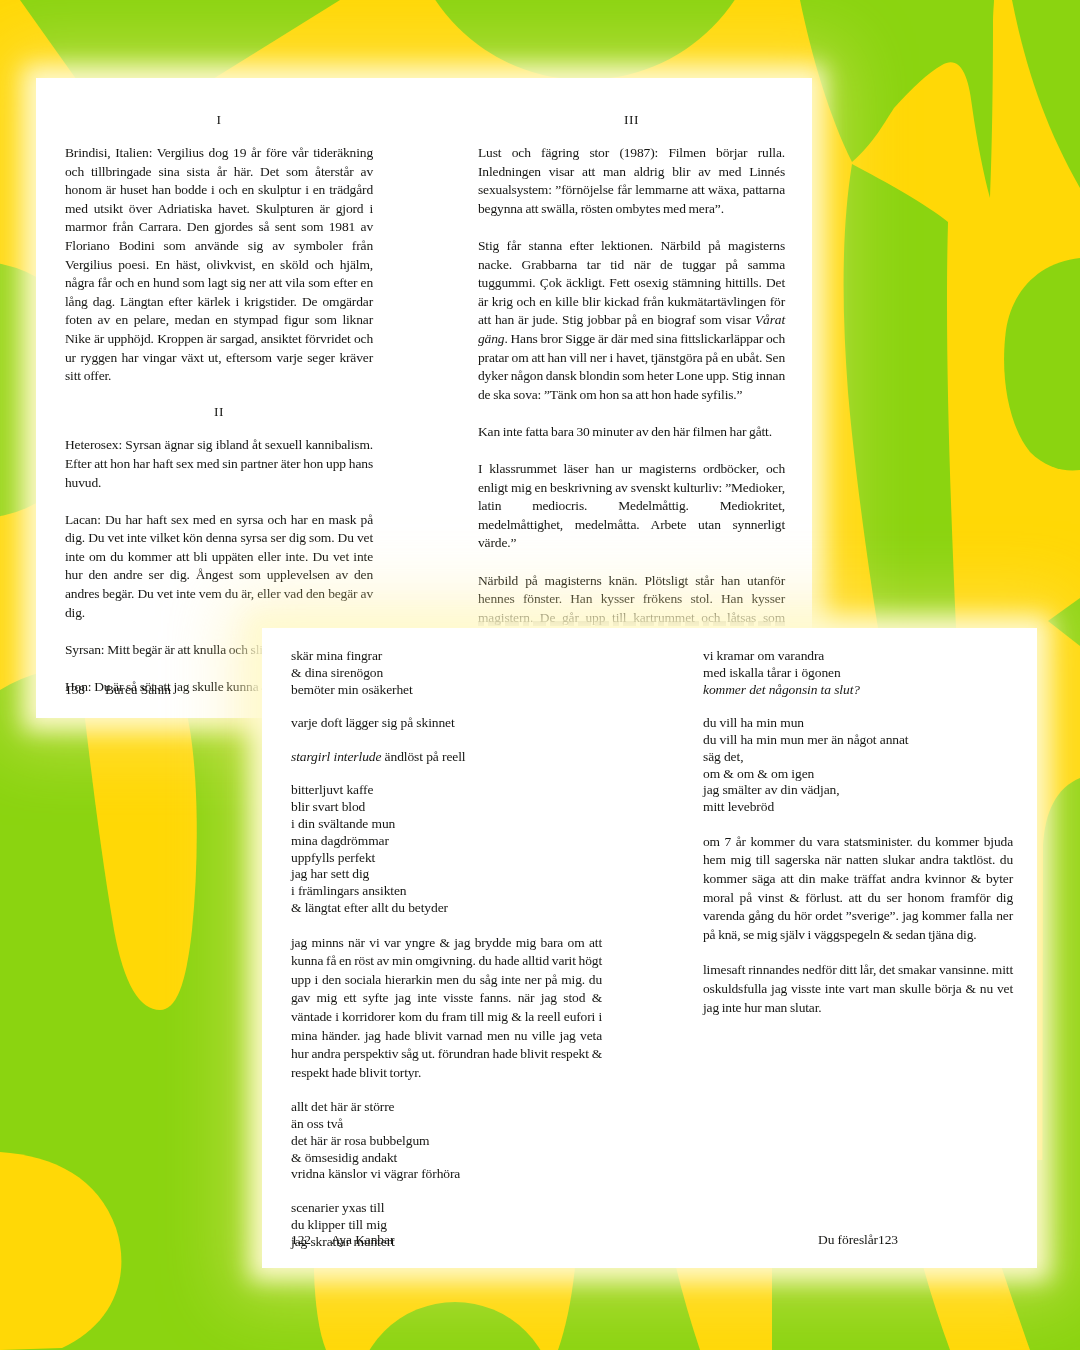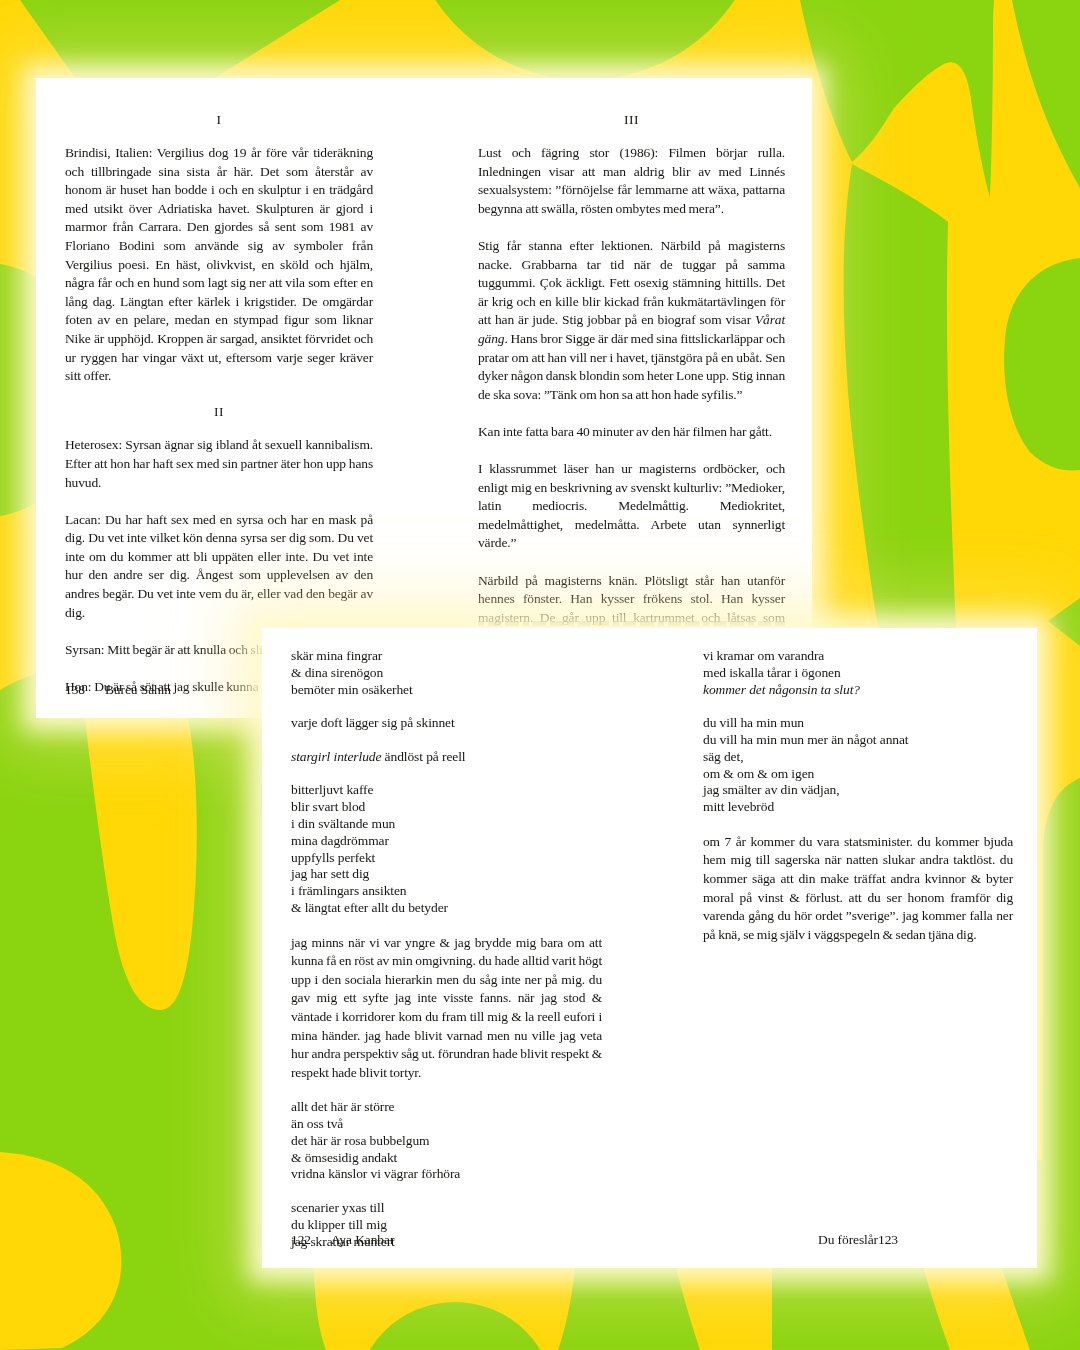--- a/index.html
+++ b/index.html
@@ -89,23 +89,23 @@
       <div class="heading">I</div>
       <p class="prose">Brindisi, Italien: Vergilius dog 19 år före vår tideräkning och tillbringade sina sista år här. Det som återstår av honom är huset han bodde i och en skulptur i en trädgård med utsikt över Adriatiska havet. Skulpturen är gjord i marmor från Carrara. Den gjordes så sent som 1981 av Floriano Bodini som använde sig av symboler från Vergilius poesi. En häst, olivkvist, en sköld och hjälm, några får och en hund som lagt sig ner att vila som efter en lång dag. Längtan efter kärlek i krigstider. De omgärdar foten av en pelare, medan en stympad figur som liknar Nike är upphöjd. Kroppen är sargad, ansiktet förvridet och ur ryggen har vingar växt ut, eftersom varje seger kräver sitt offer.</p>
       <div class="heading">II</div>
       <p class="prose">Heterosex: Syrsan ägnar sig ibland åt sexuell kannibalism. Efter att hon har haft sex med sin partner äter hon upp hans huvud.</p>
       <p class="prose">Lacan: Du har haft sex med en syrsa och har en mask på dig. Du vet inte vilket kön denna syrsa ser dig som. Du vet inte om du kommer att bli uppäten eller inte. Du vet inte hur den andre ser dig. Ångest som upplevelsen av den andres begär. Du vet inte vem du är, eller vad den begär av dig.</p>
       <p class="prose">Syrsan: Mitt begär är att knulla och slita av dig huvudet.</p>
       <p class="prose">Hon: Du är så söt att jag skulle kunna äta upp dig.</p>
     </div>
     <div class="col col2">
       <div class="heading">III</div>
-      <p class="prose">Lust och fägring stor (1986): Filmen börjar rulla. Inledningen visar att man aldrig blir av med Linnés sexualsystem: ”förnöjelse får lemmarne att wäxa, pattarna begynna att swälla, rösten ombytes med mera”.</p>
+      <p class="prose">Lust och fägring stor (1987): Filmen börjar rulla. Inledningen visar att man aldrig blir av med Linnés sexualsystem: ”förnöjelse får lemmarne att wäxa, pattarna begynna att swälla, rösten ombytes med mera”.</p>
       <p class="prose"><span>Stig får stanna efter lektionen. Närbild på magisterns nacke. Grabbarna tar tid när de tuggar på samma tuggummi. Çok äckligt. Fett osexig stämning hittills. Det är krig och en kille blir kickad från kukmätartävlingen för att han är jude. Stig jobbar på en biograf som visar </span><span class="it">Vårat gäng</span><span>. Hans bror Sigge är där med sina fittslickarläppar och pratar om att han vill ner i havet, tjänstgöra på en ubåt. Sen dyker någon dansk blondin som heter Lone upp. Stig innan de ska sova: ”Tänk om hon sa att hon hade syfilis.”</span></p>
-      <p class="prose">Kan inte fatta bara 40 minuter av den här filmen har gått.</p>
+      <p class="prose">Kan inte fatta bara 30 minuter av den här filmen har gått.</p>
       <p class="prose">I klassrummet läser han ur magisterns ordböcker, och enligt mig en beskrivning av svenskt kulturliv: ”Medioker, latin mediocris. Medelmåttig. Mediokritet, medelmåttighet, medelmåtta. Arbete utan synnerligt värde.”</p>
       <p class="prose">Närbild på magisterns knän. Plötsligt står han utanför hennes fönster. Han kysser frökens stol. Han kysser magistern. De går upp till kartrummet och låtsas som ingenting. De gömmer sig från en annan lärare som kommer in.</p>
       <p class="prose">30 minuter.</p>
     </div>
     <div class="clipped-line"></div>
     <div class="footer">
       <span>138</span>
       <span class="fname">Burcu Sahin</span>
     </div>
   </div>
@@ -139,20 +139,21 @@
       <p class="poem"><span>vi kramar om varandra
 med iskalla tårar i ögonen
 </span><span class="it">kommer det någonsin ta slut?</span></p>
       <p class="poem">du vill ha min mun
 du vill ha min mun mer än något annat
 säg det,
 om &amp; om &amp; om igen
 jag smälter av din vädjan,
 mitt levebröd</p>
       <p class="prose">om 7 år kommer du vara statsminister. du kommer bjuda hem mig till sagerska när natten slukar andra taktlöst. du kommer säga att din make träffat andra kvinnor &amp; byter moral på vinst &amp; förlust. att du ser honom framför dig varenda gång du hör ordet ”sverige”. jag kommer falla ner på knä, se mig själv i väggspegeln &amp; sedan tjäna dig.</p>
+      <p class="prose">limesaft rinnandes nedför ditt lår, det smakar vansinne. mitt oskuldsfulla jag visste inte vart man skulle börja &amp; nu vet jag inte hur man slutar.</p>
     </div>
     <div class="footer footer-l">
       <span>122</span>
       <span class="fname">Aya Kanbar</span>
     </div>
     <div class="footer footer-r">
       <span>Du föreslår</span>
       <span>123</span>
     </div>
   </div>

